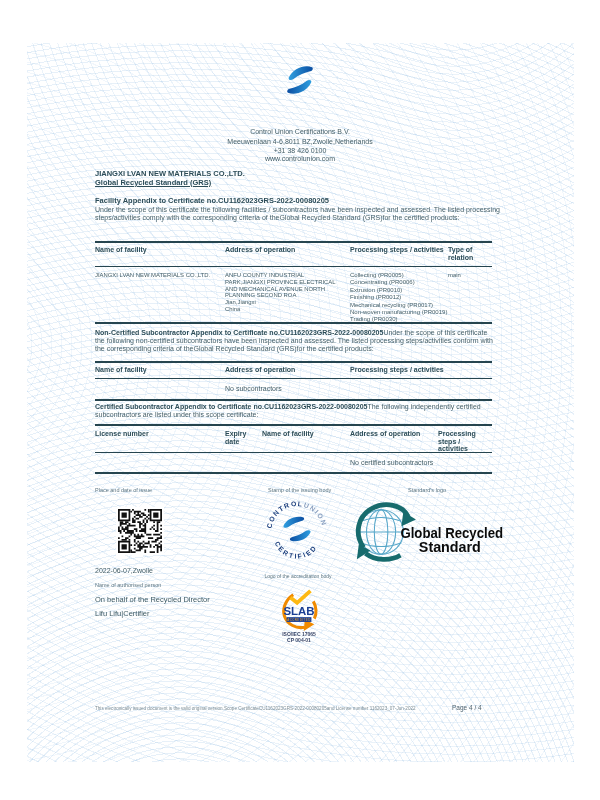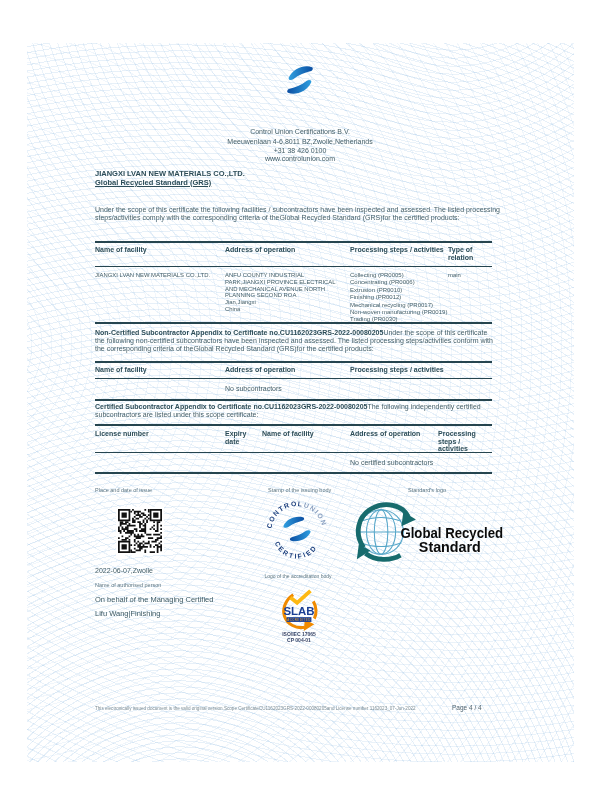--- a/index.html
+++ b/index.html
@@ -49,20 +49,21 @@
   </svg>
 
   <div class="abs center t7" style="top:128px;">Control Union Certifications B.V.</div>
   <div class="abs center t7" style="top:138px;">Meeuwenlaan 4-6,8011 BZ,Zwolle,Netherlands</div>
   <div class="abs center t7" style="top:147px;">+31 38 426 0100</div>
   <div class="abs center t7" style="top:155px;">www.controlunion.com</div>
 
   <div class="abs t75 b" style="left:95px;top:170px;">JIANGXI LVAN NEW MATERIALS CO.,LTD.</div>
   <div class="abs t75 b" style="left:95px;top:179px;text-decoration:underline;">Global Recycled Standard (GRS)</div>
 
+  <div class="abs t75 b" style="left:95px;top:197px;">Facility Appendix to Certificate no.CU1162023GRS-2022-00080205</div>
   <div class="abs t7" style="left:95px;top:206px;width:406px;">Under the scope of this certificate the following facilities / subcontractors have been inspected and assessed. The listed processing steps/activities comply with the corresponding criteria of theGlobal Recycled Standard (GRS)for the certified products:</div>
 
   <div class="rule" style="left:95px;top:241px;width:397px;height:1.8px;"></div>
   <div class="hcell" style="left:95px;top:246px;width:120px;">Name of facility</div>
   <div class="hcell" style="left:225px;top:246px;width:120px;">Address of operation</div>
   <div class="hcell" style="left:350px;top:246px;width:94px;">Processing steps / activities</div>
   <div class="hcell" style="left:448px;top:246px;width:42px;">Type of relation</div>
   <div class="rule" style="left:95px;top:266px;width:397px;height:1px;"></div>
 
   <div class="abs t6" style="left:95px;top:272px;width:127px;">JIANGXI LVAN NEW MATERIALS CO.,LTD.</div>
@@ -146,22 +147,22 @@
     </g>
     <path d="M12 50 C2 36 6 18 20 10 C34 2 52 6 58 18" fill="none" stroke="#176b6d" stroke-width="5"></path>
     <polygon points="53,13 66,21 51,28" fill="#176b6d"></polygon>
     <path d="M50 58 C40 64 24 64 14 56" fill="none" stroke="#176b6d" stroke-width="5"></path>
     <polygon points="5,62 7,47 19,53" fill="#176b6d"></polygon>
     <text x="50" y="40" font-size="14.5" font-weight="bold" fill="#0b0b0b" textLength="106" lengthAdjust="spacingAndGlyphs">Global Recycled</text>
     <text x="69" y="55" font-size="14.5" font-weight="bold" fill="#0b0b0b" textLength="64" lengthAdjust="spacingAndGlyphs">Standard</text>
   </svg>
 
   <div class="abs lab" style="left:95px;top:582px;">Name of authorised person</div>
-  <div class="abs t75" style="left:95px;top:596px;color:#3d5a64;">On behalf of the Managing Certified</div>
-  <div class="abs t75" style="left:95px;top:610px;color:#3d5a64;">Lifu Wang|Finishing</div>
+  <div class="abs t75" style="left:95px;top:596px;color:#3d5a64;">On behalf of the Recycled Director</div>
+  <div class="abs t75" style="left:95px;top:610px;color:#3d5a64;">Lifu Lifu|Certifier</div>
 
   <svg class="abs" style="left:278px;top:589px;" width="42" height="42" viewBox="0 0 44 44">
     <path d="M16 6 C8 11 4 21 7 29 C10 37 19 42 28 40" fill="none" stroke="#f08a00" stroke-width="3.2"></path>
     <path d="M37 13 C40 18 41 26 38 31" fill="none" stroke="#f08a00" stroke-width="3.2"></path>
     <polygon points="27,44 38,37 28,32" fill="#f08a00"></polygon>
     <path d="M13 9 L20 14.5 L34 2" fill="none" stroke="#fdb913" stroke-width="4"></path>
     <text x="22" y="27" text-anchor="middle" font-size="12" font-weight="bold" fill="#1b3f94">SLAB</text>
     <rect x="9" y="29.5" width="26" height="5" fill="#1b3f94"></rect>
     <text x="22" y="33.5" text-anchor="middle" font-size="3" letter-spacing="0.5" fill="#f8a81c">ACCREDITED</text>
   </svg>

